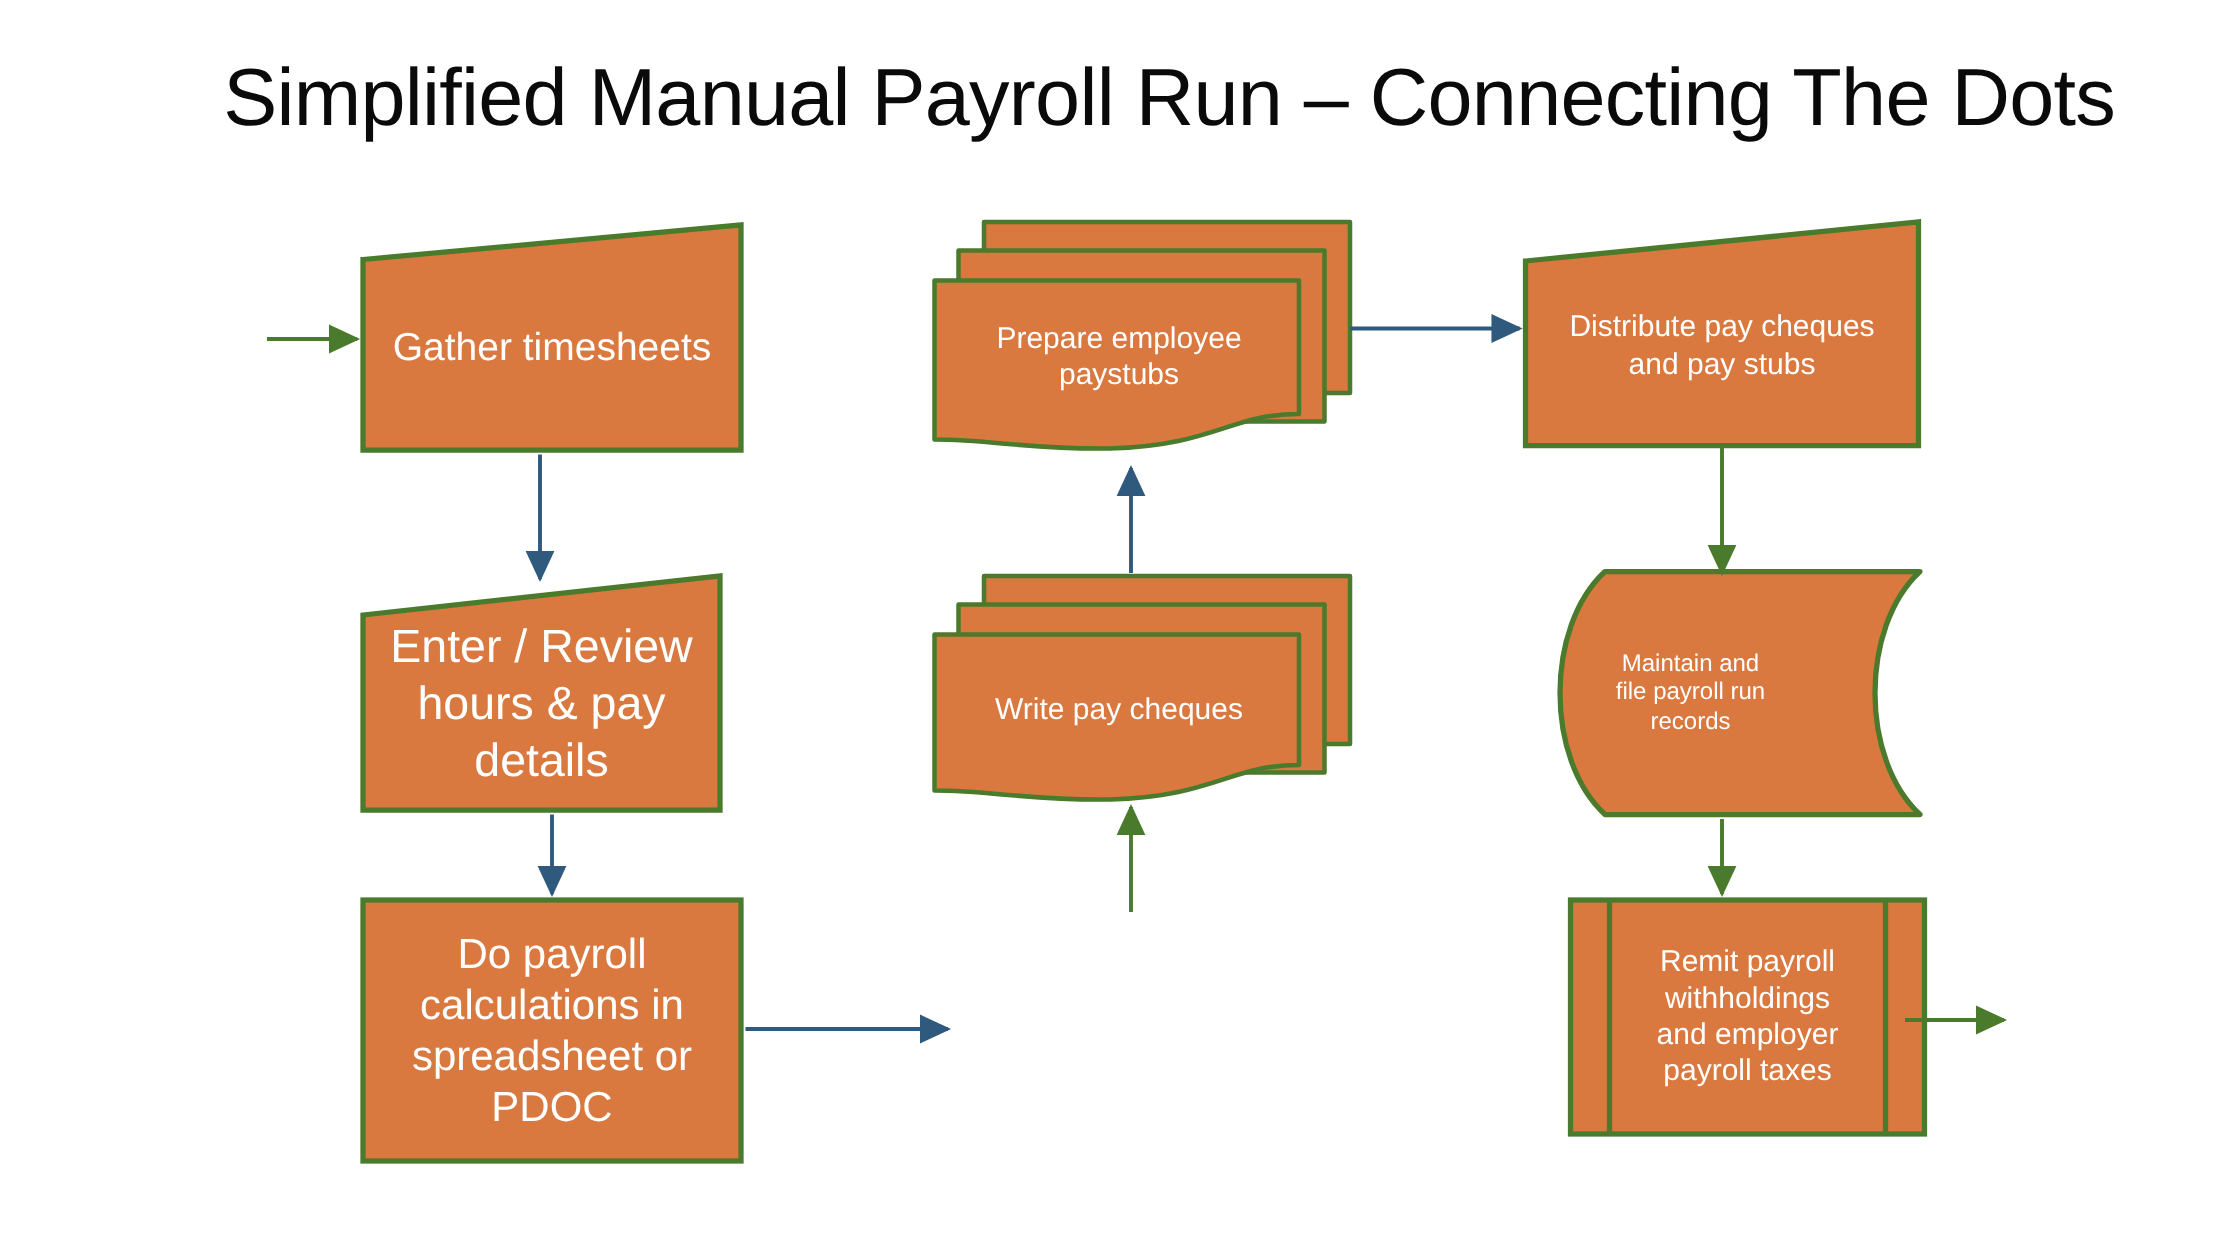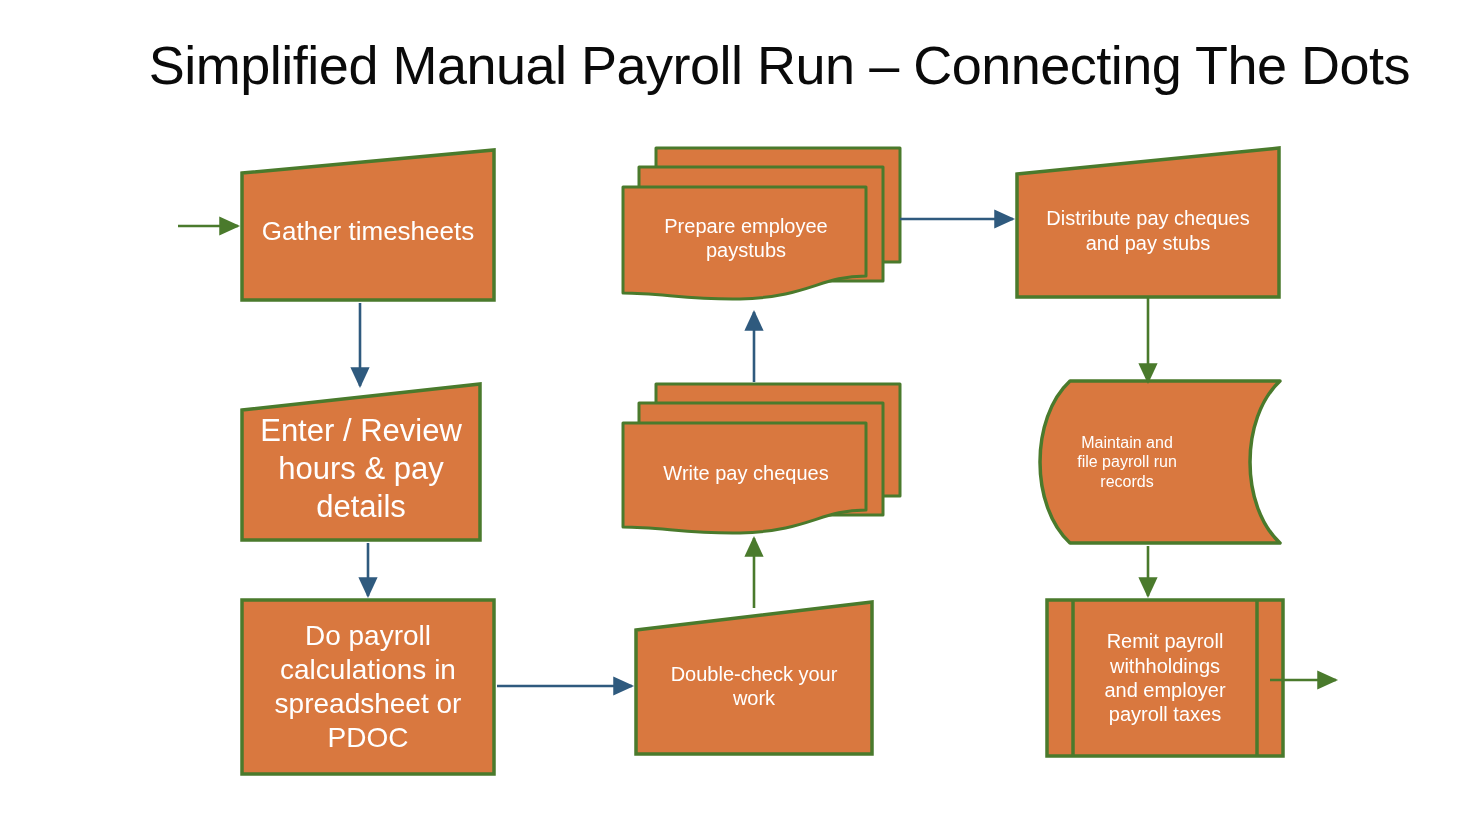--- a/index.html
+++ b/index.html
@@ -91,27 +91,20 @@
   <div class="node" style="left:240px; top:598px; width:256px; height:178px;">
     <svg width="256" height="178" viewBox="0 0 256 178">
       <rect x="2" y="2" width="252" height="174" fill="#d9783f" stroke="#4a7a2c" stroke-width="3.5"></rect>
     </svg>
     <div class="label" style="font-size:28px;">Do payroll
 calculations in
 spreadsheet or
 PDOC</div>
   </div>
 
-  <div class="node" style="left:634px; top:600px; width:240px; height:156px;">
-    <svg width="240" height="156" viewBox="0 0 240 156">
-      <polygon points="2,30 238,2 238,154 2,154" fill="#d9783f" stroke="#4a7a2c" stroke-width="3.5" stroke-linejoin="miter"></polygon>
-    </svg>
-    <div class="label" style="font-size:20px; padding-top:16px;">Double-check your
-work</div>
-  </div>
 
   <div class="node" style="left:620px; top:381px; width:282px; height:160px;">
     <svg width="282" height="160" viewBox="0 0 282 160">
       <g fill="#d9783f" stroke="#4a7a2c" stroke-width="3" stroke-linejoin="round">
         <path d="M 36,3 L 280,3 L 280,115 L 36,115 Z"></path>
         <path d="M 19,22 L 263,22 L 263,134 L 19,134 Z"></path>
         <path d="M 3,42 L 246,42 L 246,129
                  C 200,129 190,150 120,152
                  C 70,153 40,146 3,146 Z"></path>
       </g>

